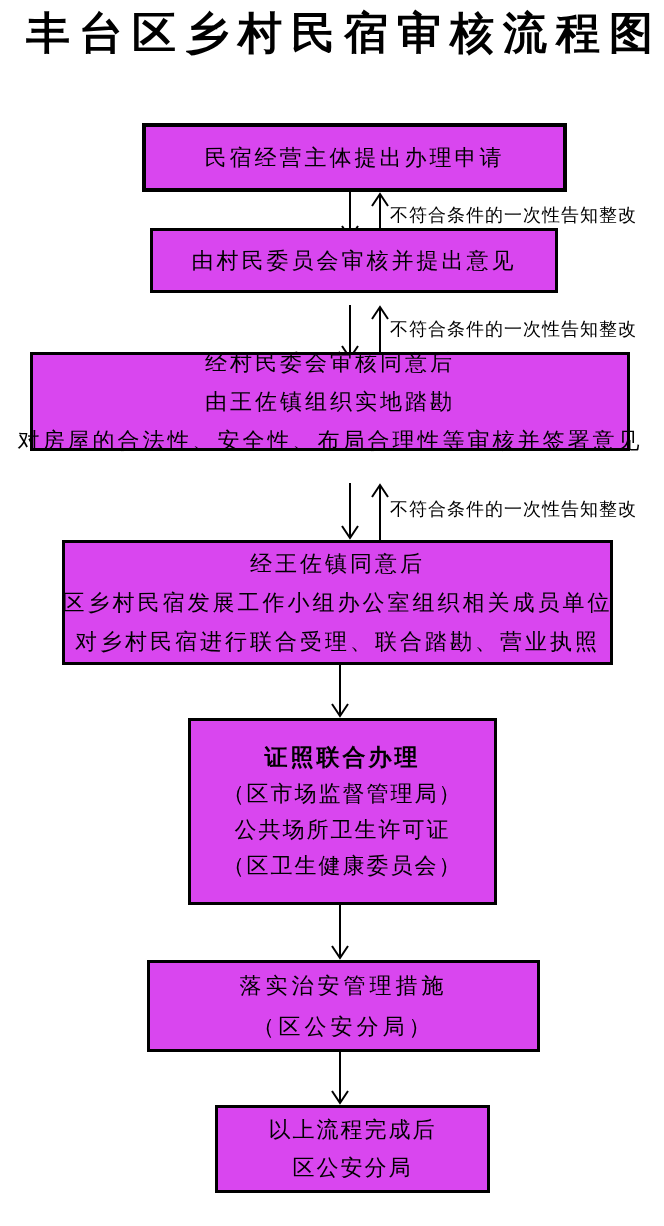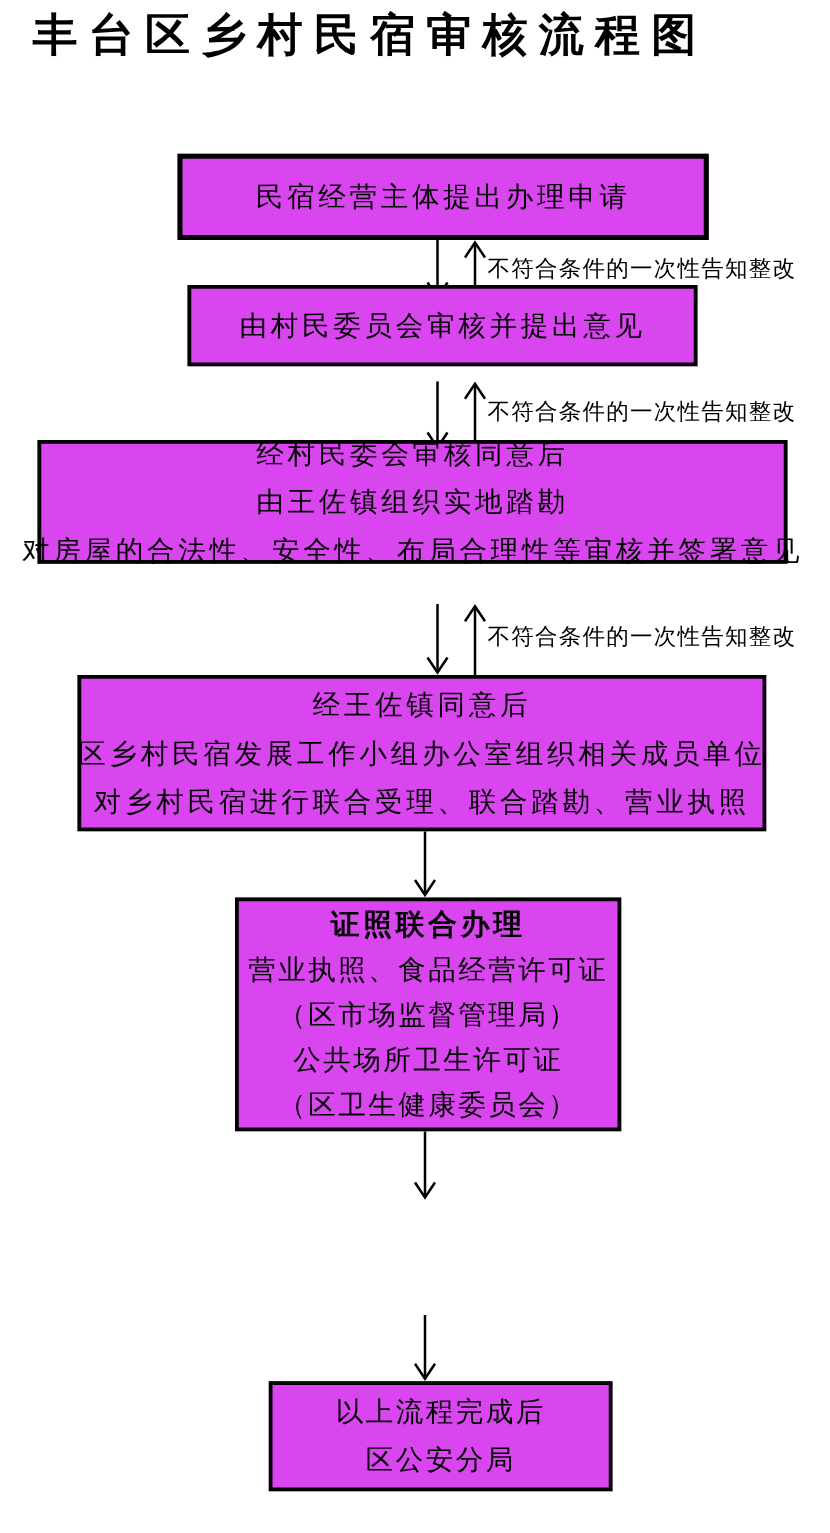--- a/index.html
+++ b/index.html
@@ -13,21 +13,21 @@
     width: 664px;
     height: 1226px;
     background: #ffffff;
     overflow: hidden;
   }
   .page-title {
     position: absolute;
     left: 26px;
     top: 4px;
     width: 620px;
-    font-size: 36px;
+    font-size: 44px;
     font-weight: bold;
     letter-spacing: 9px;
     white-space: nowrap;
     color: #000000;
   }
   .flow-box {
     position: absolute;
     box-sizing: border-box;
     border: 3px solid #000000;
     background: #d946ef;
@@ -128,31 +128,34 @@
     <div class="line">对乡村民宿进行联合受理、联合踏勘、营业执照</div>
   </div>
 
   <svg class="connector" style="left:326px; top:665px;" width="28" height="53">
     <line x1="14" y1="0" x2="14" y2="49"></line>
     <polyline points="6,39 14,51 22,39"></polyline>
   </svg>
 
   <div class="flow-box" id="box-license">
     <div class="heading">证照联合办理</div>
-    <div class="line">营业执照、食品经营许可证</div>
     <div class="line">（区市场监督管理局）</div>
     <div class="line">公共场所卫生许可证</div>
     <div class="line">（区卫生健康委员会）</div>
   </div>
 
   <svg class="connector" style="left:326px; top:905px;" width="28" height="55">
     <line x1="14" y1="0" x2="14" y2="51"></line>
     <polyline points="6,41 14,53 22,41"></polyline>
   </svg>
 
+  <div class="flow-box" id="box-security">
+    <div class="line">落实治安管理措施</div>
+    <div class="line">（区公安分局）</div>
+  </div>
 
   <svg class="connector" style="left:326px; top:1052px;" width="28" height="53">
     <line x1="14" y1="0" x2="14" y2="49"></line>
     <polyline points="6,39 14,51 22,39"></polyline>
   </svg>
 
   <div class="flow-box" id="box-final">
     <div class="line">以上流程完成后</div>
     <div class="line">区公安分局</div>
   </div>

